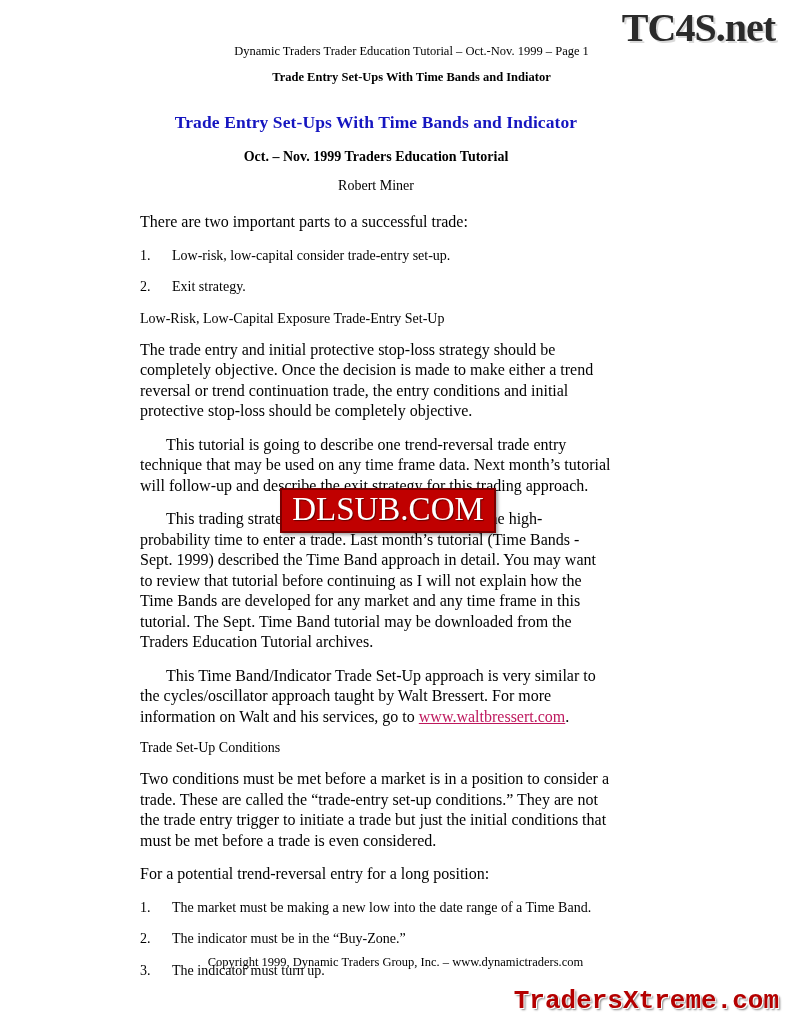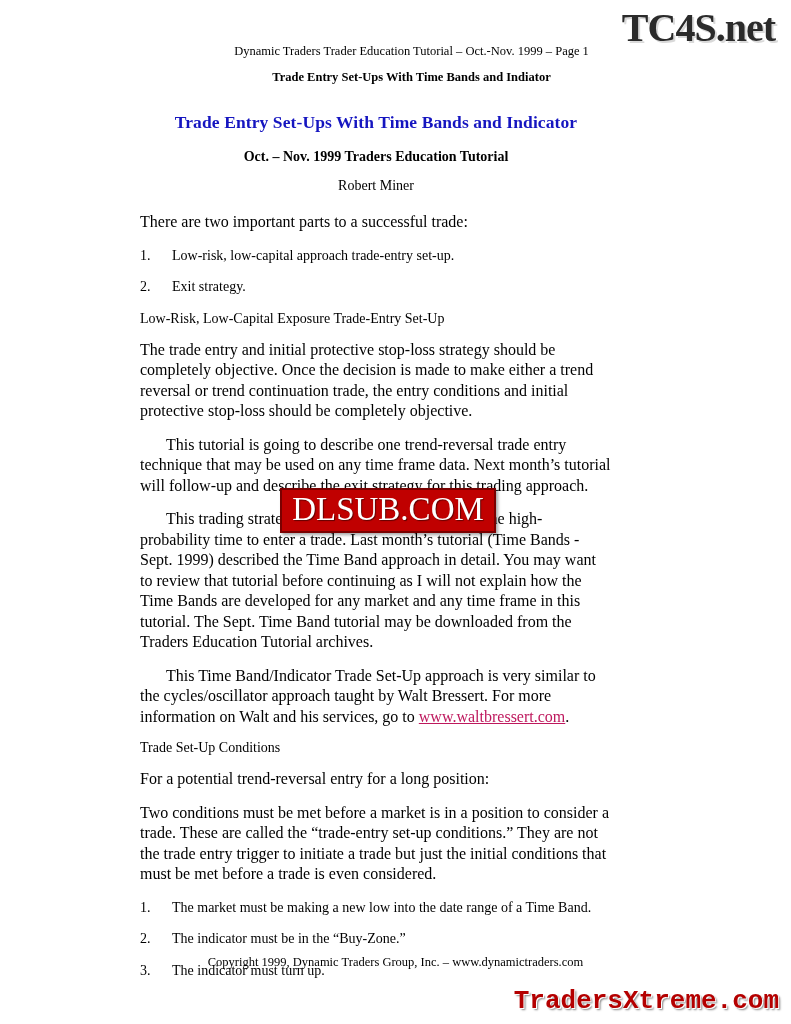--- a/index.html
+++ b/index.html
@@ -170,21 +170,21 @@
 
     <h1 class="title">Trade Entry Set-Ups With Time Bands and Indicator</h1>
     <div class="subtitle">Oct. – Nov. 1999 Traders Education Tutorial</div>
     <div class="author">Robert Miner</div>
 
     <p class="body">There are two important parts to a successful trade:</p>
 
     <ol class="list">
       <li>
         <span class="num">1.</span>
-        <span>Low-risk, low-capital approach trade-entry set-up.</span>
+        <span>Low-risk, low-capital consider trade-entry set-up.</span>
       </li>
       <li>
         <span class="num">2.</span>
         <span>Exit strategy.</span>
       </li>
     </ol>
 
     <h2 class="sub">Low-Risk, Low-Capital Exposure Trade-Entry Set-Up</h2>
 
     <p class="body">The trade entry and initial protective stop-loss strategy should be completely objective. Once the decision is made to make either a trend reversal or trend continuation trade, the entry conditions and initial protective stop-loss should be completely objective.</p>
@@ -193,22 +193,22 @@
     <p class="body indent">
       <span>This trading strategy uses Time Bands to identify the high-</span><span>probability time to enter a trade. Last month’s tutorial (Time Bands - Sept. 1999) described the Time Band approach in detail. You may want to review that tutorial before continuing as I will not explain how the Time Bands are developed for any market and any time frame in this tutorial. The Sept. Time Band tutorial may be downloaded from the Traders Education Tutorial archives.</span>
     </p>
 
     <p class="body indent">
       <span>This Time Band/Indicator Trade Set-Up approach is very similar to the cycles/oscillator approach taught by Walt Bressert. For more information on Walt and his services, go to </span><a class="link" href="#">www.waltbressert.com</a><span>.</span>
     </p>
 
     <h2 class="sub">Trade Set-Up Conditions</h2>
 
+    <p class="body">Two conditions must be met before a market is in a position to consider a trade. These are called the “trade-entry set-up conditions.” They are not the trade entry trigger to initiate a trade but just the initial conditions that must be met before a trade is even considered.</p>
     <p class="body">For a potential trend-reversal entry for a long position:</p>
-    <p class="body">Two conditions must be met before a market is in a position to consider a trade. These are called the “trade-entry set-up conditions.” They are not the trade entry trigger to initiate a trade but just the initial conditions that must be met before a trade is even considered.</p>
 
     <ol class="list">
       <li>
         <span class="num">1.</span>
         <span>The market must be making a new low into the date range of a Time Band.</span>
       </li>
       <li>
         <span class="num">2.</span>
         <span>The indicator must be in the “Buy-Zone.”</span>
       </li>

